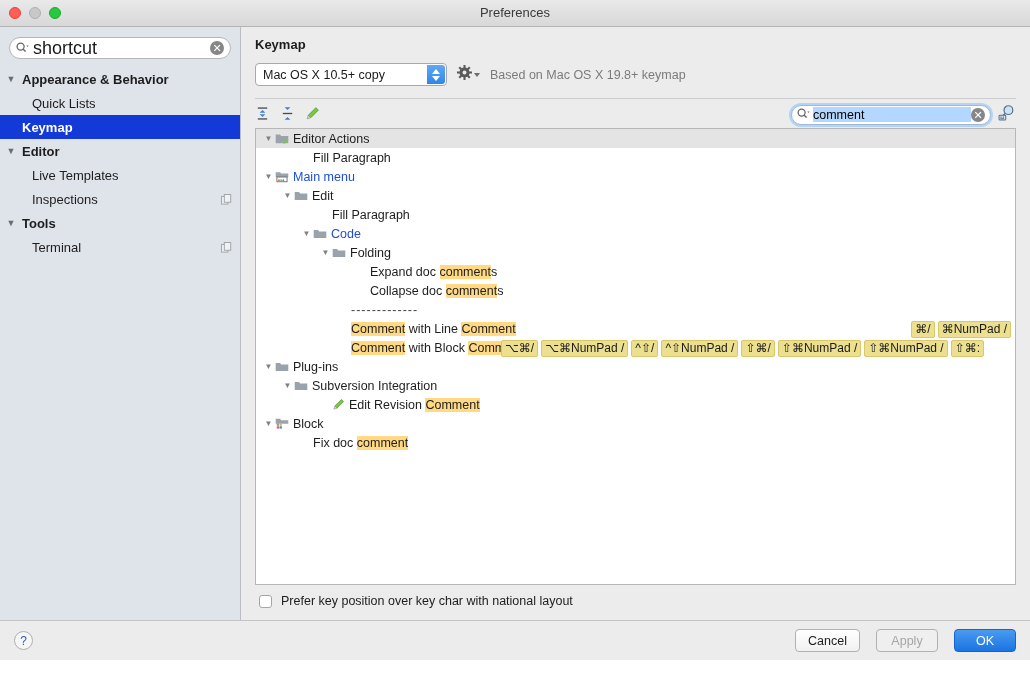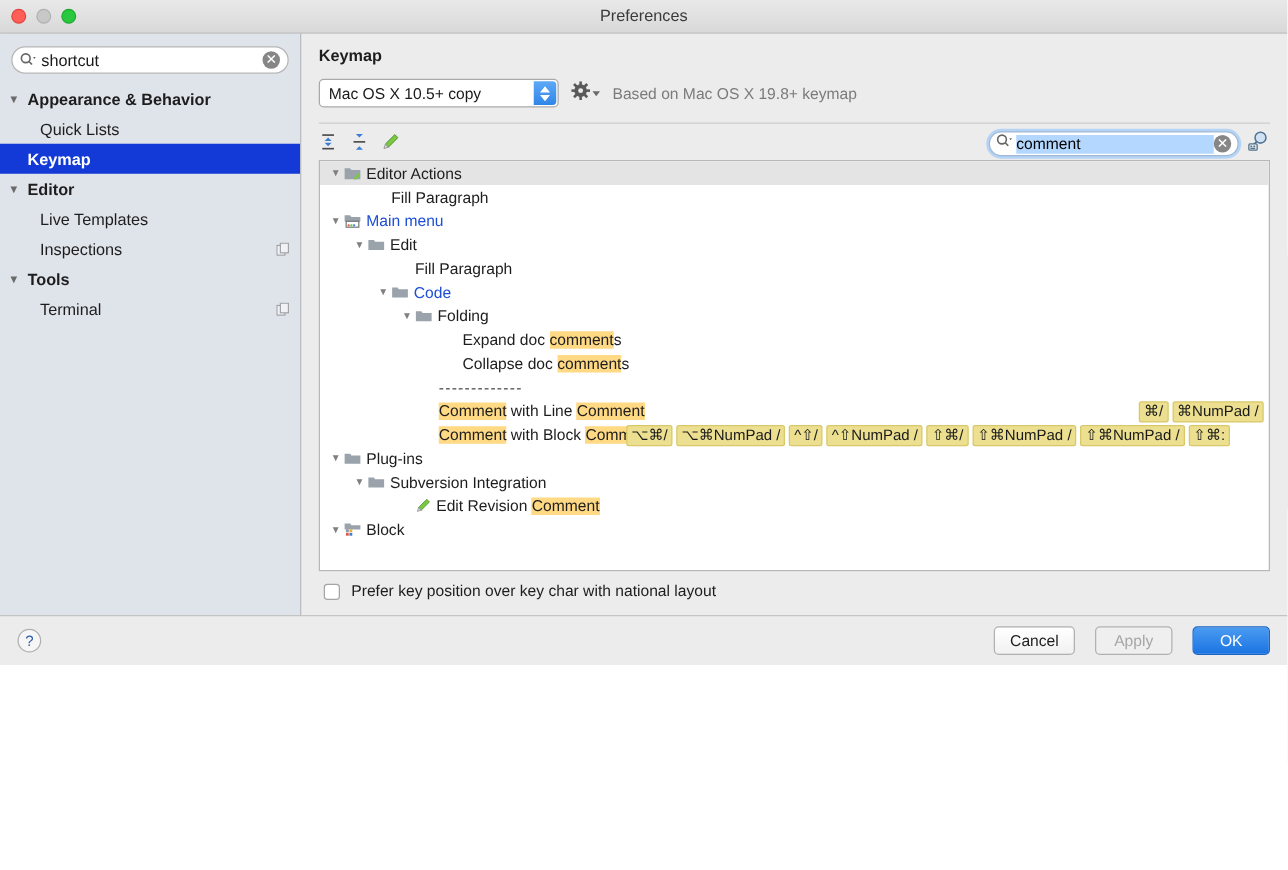--- a/index.html
+++ b/index.html
@@ -5,21 +5,21 @@
   * { box-sizing: border-box; margin: 0; padding: 0; }
   html, body {
     width: 1030px; height: 696px;
     font-family: "Liberation Sans", sans-serif;
     background: #ffffff;
     overflow: hidden;
   }
 
   #window {
     position: relative;
-    width: 1030px; height: 532px;
+    width: 1030px; height: 660px;
     background: #ececec;
     display: flex; flex-direction: column; border-radius: 32px;
   }
 
   
   #titlebar {
     position: relative;
     height: 27px;
     background: linear-gradient(to bottom, #e9e9e9 0%, #d8d8d8 100%);
     border-bottom: 1px solid #b4b4b4;
@@ -59,21 +59,21 @@
     border-radius: 11px;
     display: flex; align-items: center;
     padding: 0 6px;
   }
   .search-field .mag {
     flex: 0 0 auto; margin-right: 4px; display: flex; align-items: center;
   }
   .search-field input {
     border: 0; outline: none; background: transparent;
     font-family: "Liberation Sans", sans-serif;
-    font-size: 13px; color: #1a1a1a;
+    font-size: 18px; color: #1a1a1a;
     flex: 1 1 auto; min-width: 0; height: 18px;
   }
   .clear-btn {
     flex: 0 0 auto; width: 14px; height: 14px; border-radius: 50%;
     background: #868686; color: #ffffff;
     font-size: 11px; line-height: 14px; text-align: center;
     cursor: pointer; font-family: "Liberation Sans", sans-serif;
   }
 
   .sb-row {
@@ -547,20 +547,25 @@
                 <svg width="14" height="13" viewBox="0 0 16 14">
                   <path d="M0.8 1.6 h5 l1.2 1.6 h8.2 v4 h-14.4 z" fill="#9aa3ab"></path>
                   <rect x="2" y="7" width="2.6" height="2.6" fill="#8d97a0"></rect>
                   <rect x="5.2" y="7" width="2.6" height="2.6" fill="#e8b03a"></rect>
                   <rect x="2" y="10.2" width="2.6" height="2.6" fill="#e05b4b"></rect>
                   <rect x="5.2" y="10.2" width="2.6" height="2.6" fill="#3a7fd5"></rect>
                 </svg>
               </span>
               <span><span class="t-label">Block</span></span>
             </div>
+            <div class="t-row">
+              <span style="flex: 0 0 auto; width: 44px;"></span>
+              <span class="tw2 blank"></span>
+              <span><span class="t-label">Fix doc <span class="hl">comment</span></span></span>
+            </div>
           </div>
       </div>
 
       <div id="cb-row">
         <span class="cbox"></span>
         <span id="cb-label">Prefer key position over key char with national layout</span>
       </div>
 
       <div style="height:12px;flex:0 0 auto"></div>
     </div>

